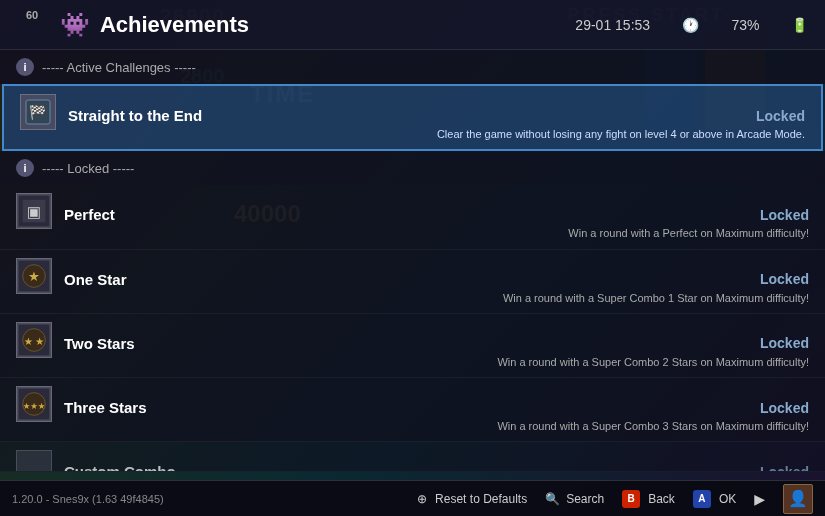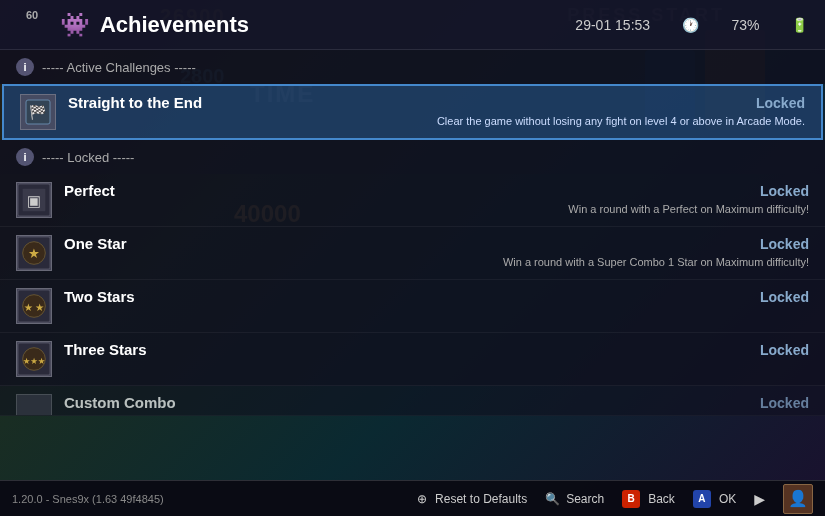--- a/index.html
+++ b/index.html
@@ -124,20 +124,21 @@
 
     .achievement-content {
       flex: 1;
     }
 
     .achievement-title-row {
       display: flex;
       justify-content: space-between;
       align-items: center;
       width: 100%;
+      margin-top: 13px;
     }
 
     .achievement-name {
       font-size: 15px;
       font-weight: bold;
       color: #ffffff;
     }
 
     .achievement-status {
       font-size: 14px;
@@ -414,38 +415,40 @@
           <circle cx="18" cy="18" r="12" fill="#3a2a1a" stroke="#665533" stroke-width="1"></circle>
           <text x="12" y="23" text-anchor="middle" font-size="11" fill="#ccaa44">★</text>
           <text x="24" y="23" text-anchor="middle" font-size="11" fill="#ccaa44">★</text>
         </svg>
       </div>
       <div class="achievement-content">
         <div class="achievement-title-row">
           <span class="achievement-name">Two Stars</span>
           <span class="achievement-status">Locked</span>
         </div>
+        <div class="achievement-desc">Win a round with a Super Combo 2 Stars on Maximum difficulty!</div>
       </div>
     </div>
 
     <div class="achievement-item">
       <div class="achievement-icon">
         <svg width="36" height="36" viewBox="0 0 36 36">
           <rect x="1" y="1" width="34" height="34" rx="2" fill="#2a2a3a" stroke="#555566" stroke-width="1"></rect>
           <circle cx="18" cy="18" r="12" fill="#3a2a1a" stroke="#665533" stroke-width="1"></circle>
           <text x="10" y="23" text-anchor="middle" font-size="9" fill="#ccaa44">★</text>
           <text x="18" y="23" text-anchor="middle" font-size="9" fill="#ccaa44">★</text>
           <text x="26" y="23" text-anchor="middle" font-size="9" fill="#ccaa44">★</text>
         </svg>
       </div>
       <div class="achievement-content">
         <div class="achievement-title-row">
           <span class="achievement-name">Three Stars</span>
           <span class="achievement-status">Locked</span>
         </div>
+        <div class="achievement-desc">Win a round with a Super Combo 3 Stars on Maximum difficulty!</div>
       </div>
     </div>
 
     <div class="achievement-item" style="opacity:0.7;height:30px;overflow:hidden;">
       <div class="achievement-icon" style="width:36px;height:36px;background:rgba(60,60,80,0.8);border:1px solid rgba(255,255,255,0.2);margin-right:12px;flex-shrink:0;"></div>
       <div class="achievement-content">
         <div class="achievement-title-row">
           <span class="achievement-name">Custom Combo</span>
           <span class="achievement-status">Locked</span>
         </div>

